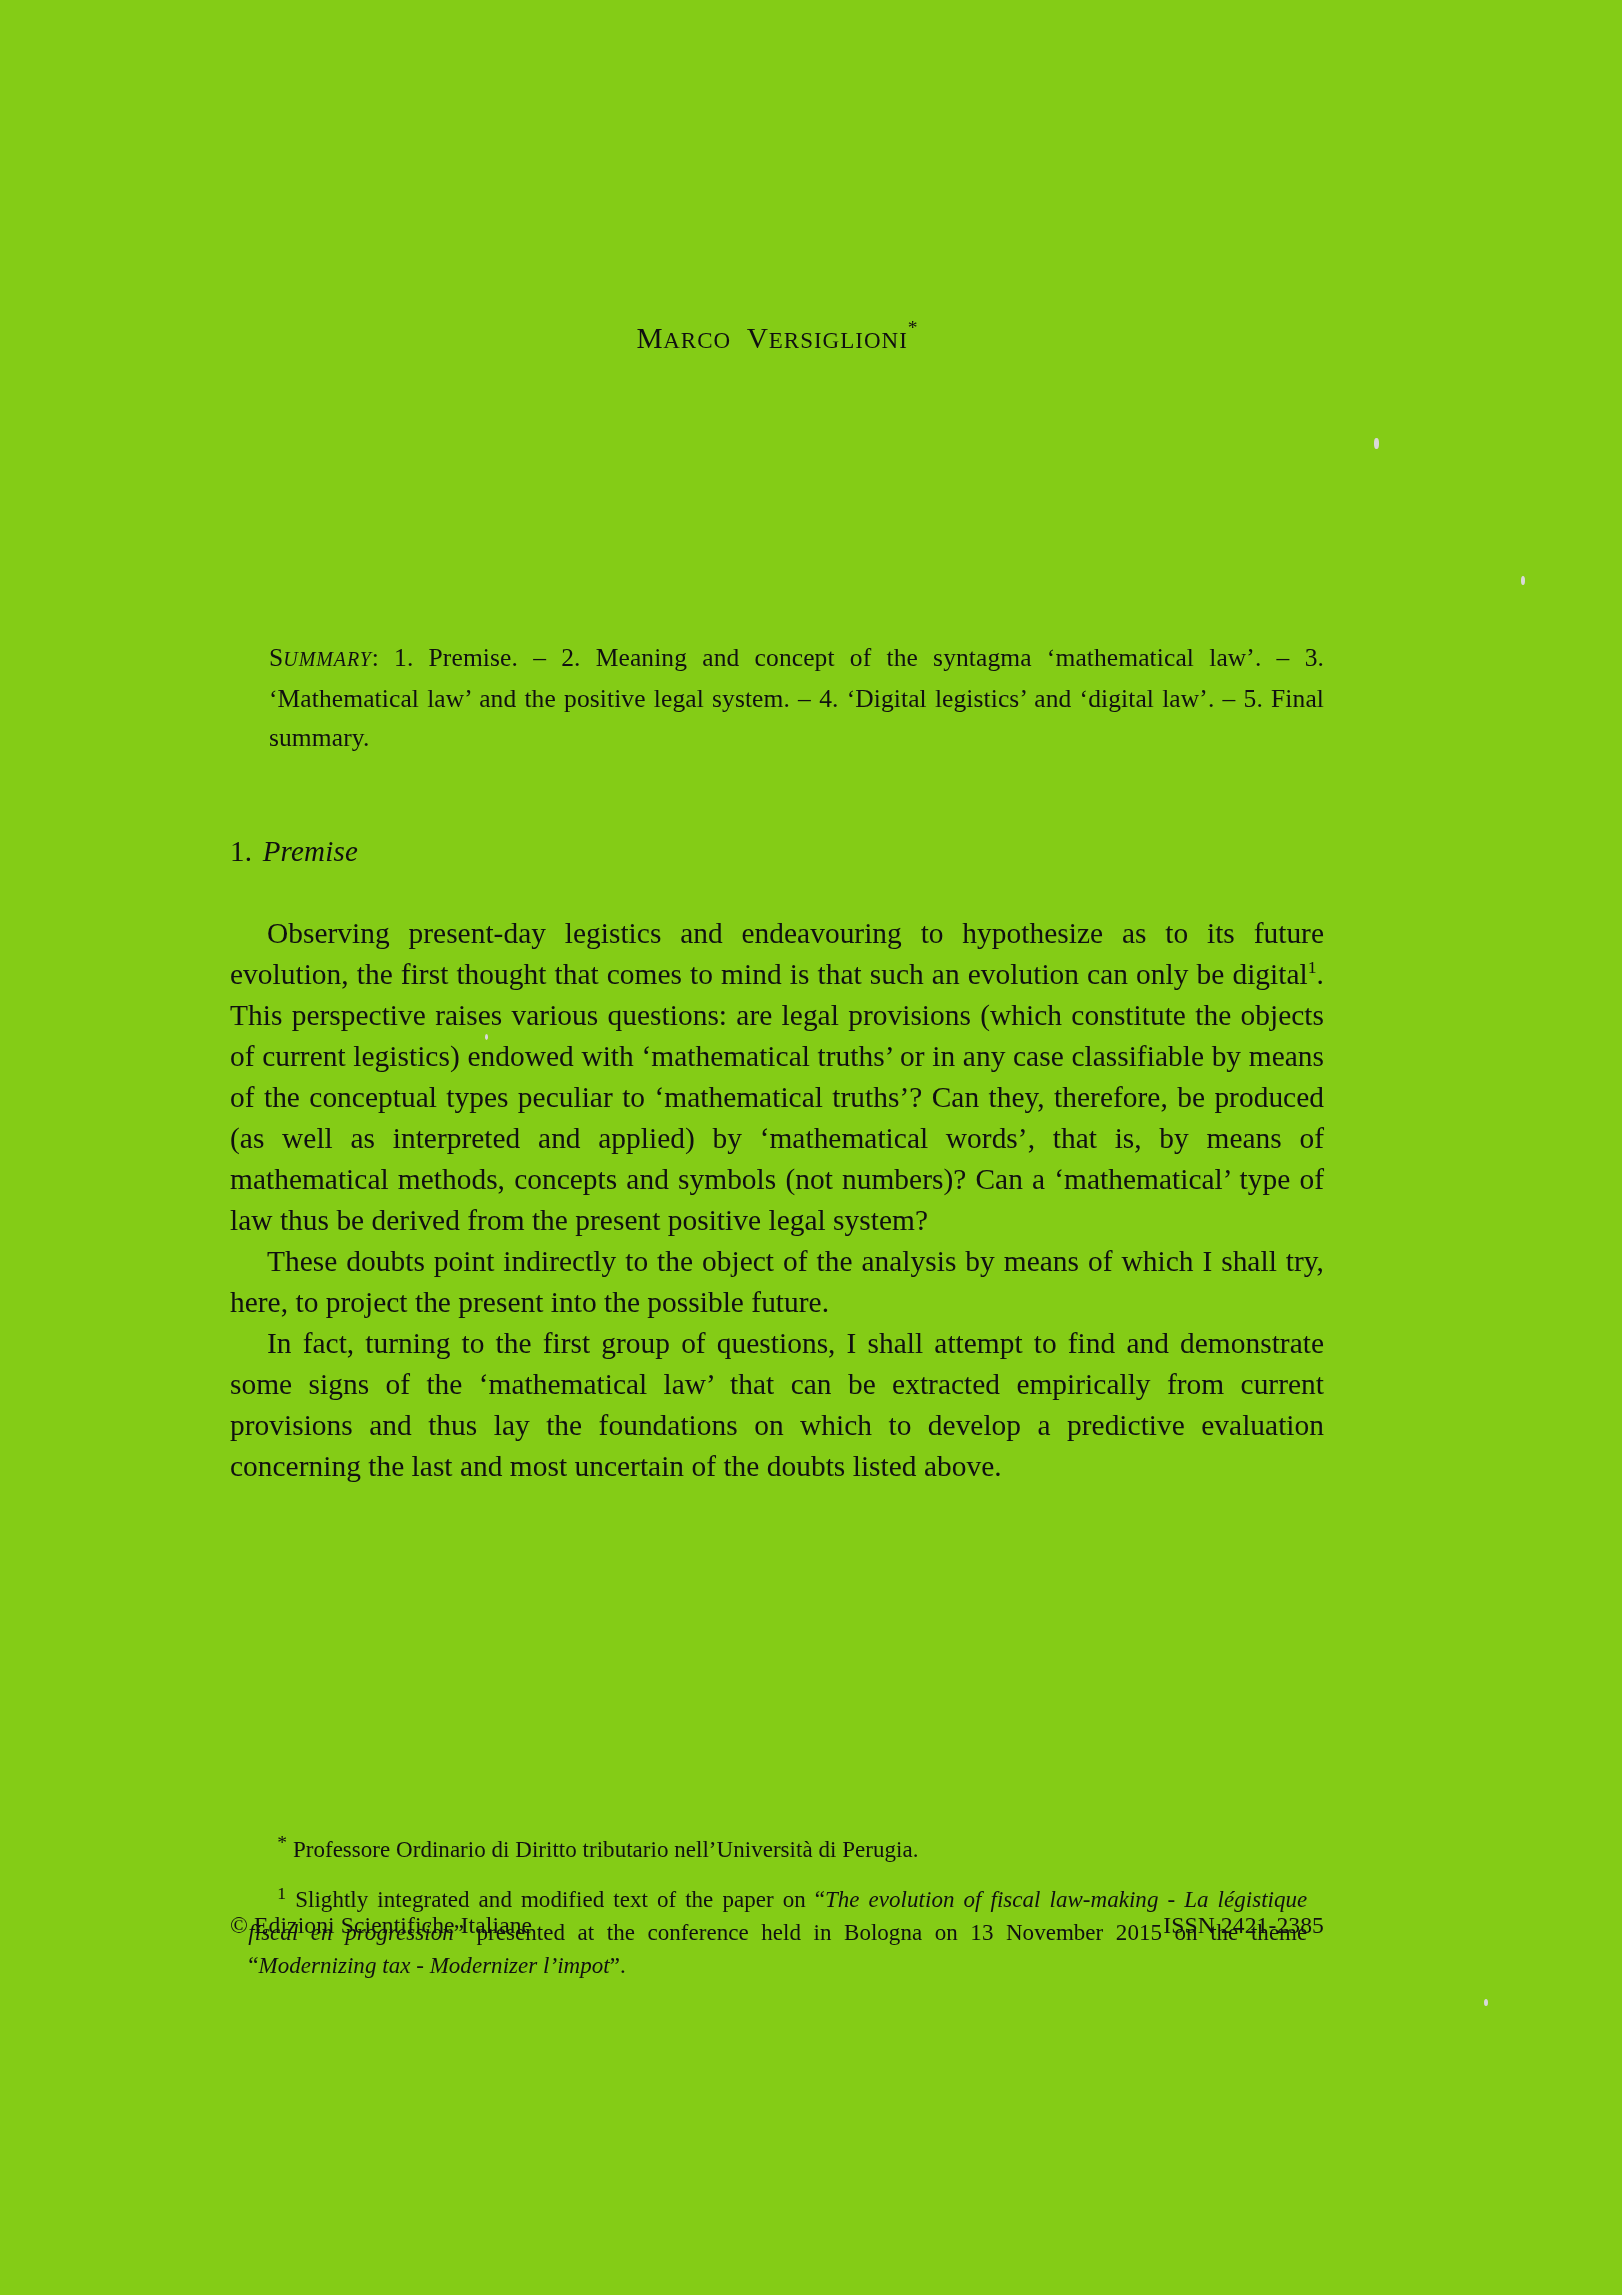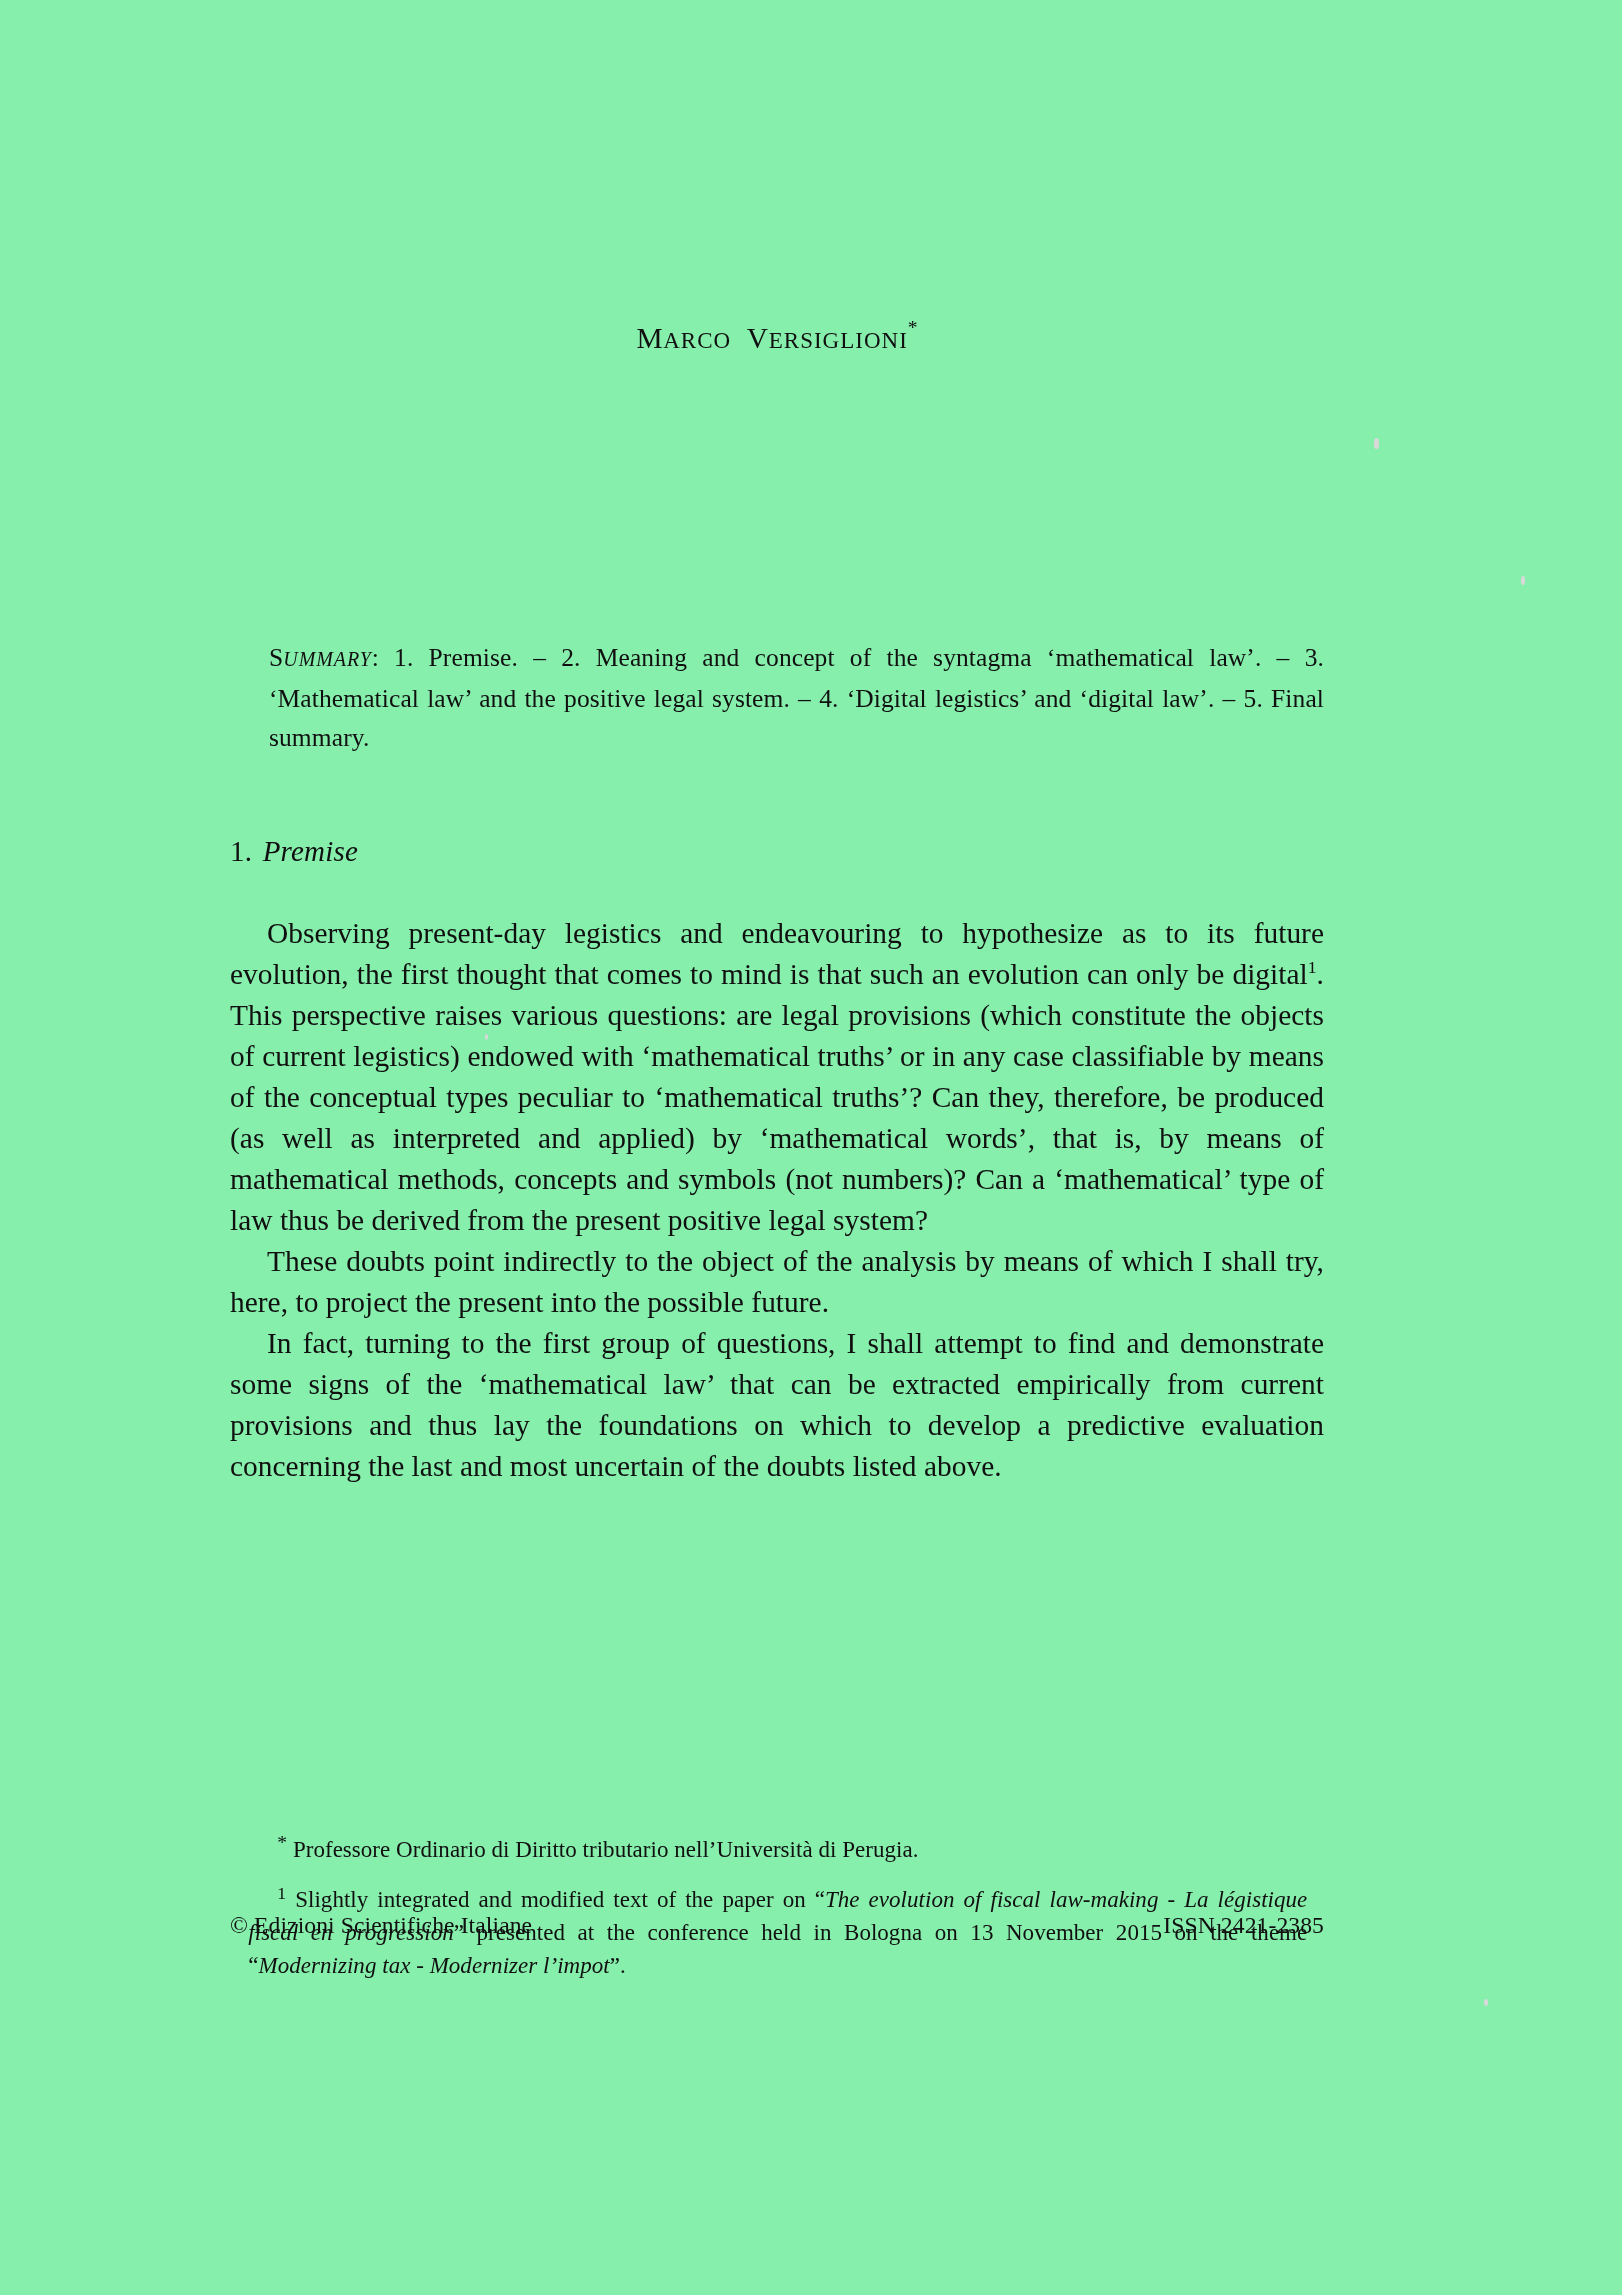--- a/index.html
+++ b/index.html
@@ -5,21 +5,21 @@
   html, body {
     margin: 0;
     padding: 0;
     background: #ffffff;
   }
 
   .page {
     position: relative;
     width: 1622px;
     height: 2295px;
-    background: #86efac;
+    background: #84cc16;
     margin: 0 auto;
     overflow: hidden;
     font-family: "Liberation Serif", "DejaVu Serif", serif;
     color: #101010;
     box-sizing: border-box;
   }
 
   
   .content {
     position: absolute;

